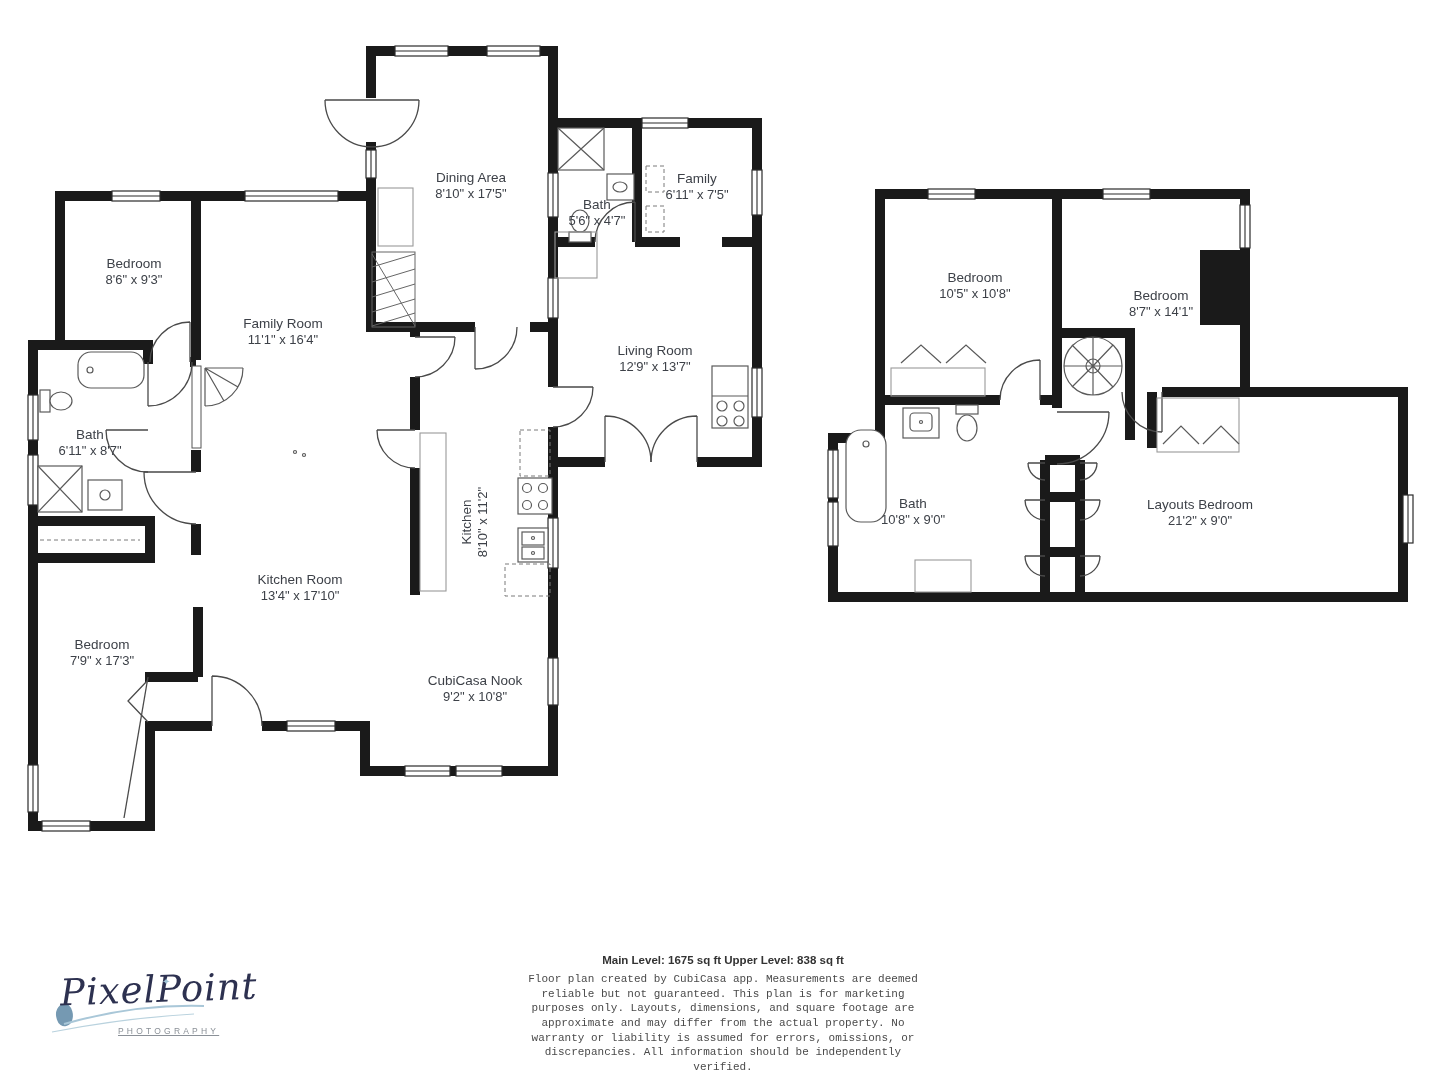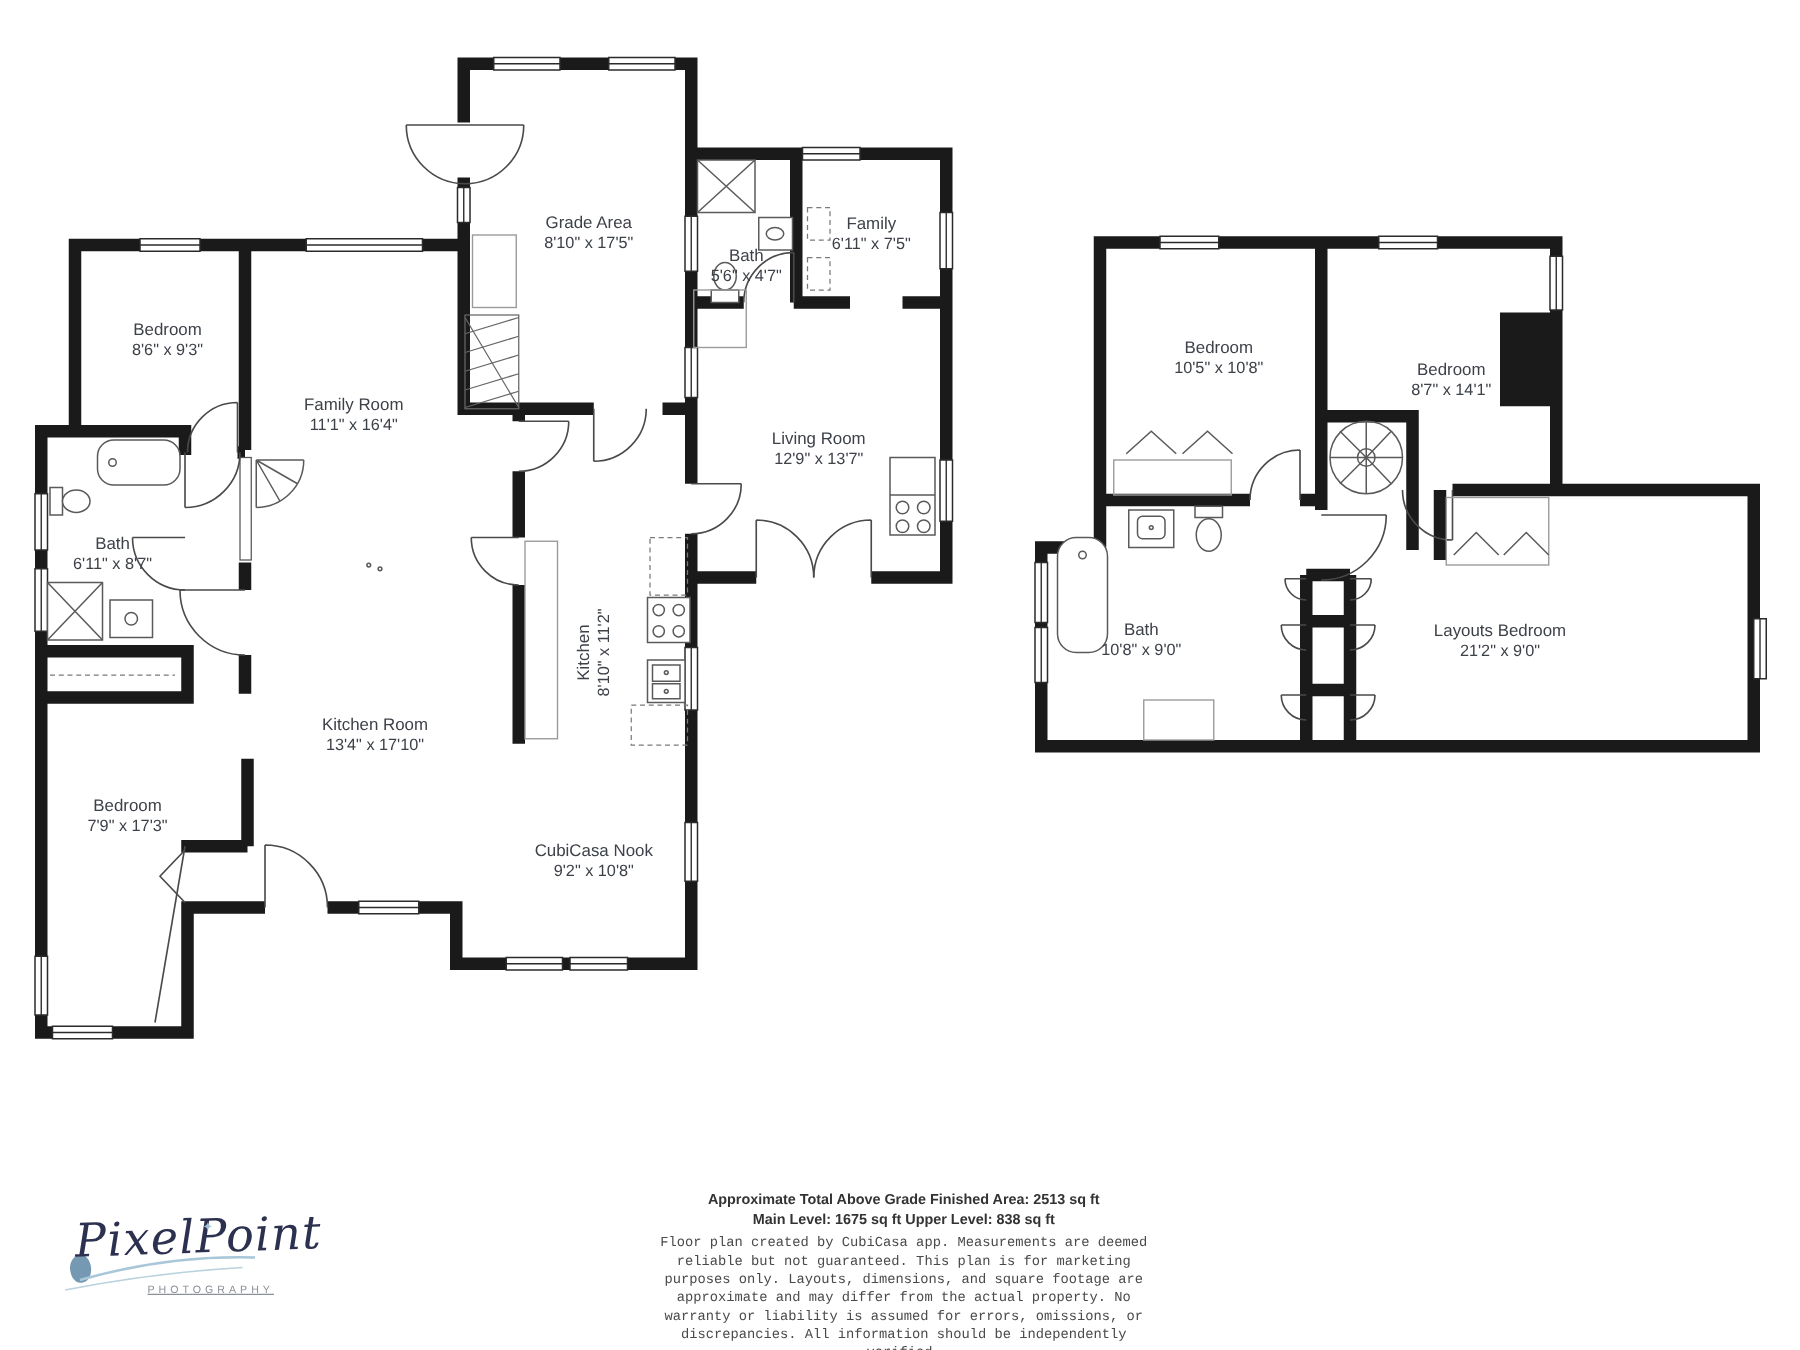--- a/index.html
+++ b/index.html
@@ -279,21 +279,21 @@
 
 <div class="room-label" style="left:134px;top:272px">
   <div class="rn">Bedroom</div>
   <div class="rd">8'6" x 9'3"</div>
 </div>
 <div class="room-label" style="left:283px;top:332px">
   <div class="rn">Family Room</div>
   <div class="rd">11'1" x 16'4"</div>
 </div>
 <div class="room-label" style="left:471px;top:186px">
-  <div class="rn">Grade Area</div>
+  <div class="rn">Dining Area</div>
   <div class="rd">8'10" x 17'5"</div>
 </div>
 <div class="room-label" style="left:597px;top:213px">
   <div class="rn">Bath</div>
   <div class="rd">5'6" x 4'7"</div>
 </div>
 <div class="room-label" style="left:697px;top:187px">
   <div class="rn">Family</div>
   <div class="rd">6'11" x 7'5"</div>
 </div>
@@ -333,21 +333,20 @@
 <div class="room-label" style="left:913px;top:512px">
   <div class="rn">Bath</div>
   <div class="rd">10'8" x 9'0"</div>
 </div>
 <div class="room-label" style="left:1200px;top:513px">
   <div class="rn">Layouts Bedroom</div>
   <div class="rd">21'2" x 9'0"</div>
 </div>
 
 <div class="footer">
-  <div class="f-bold">Approximate Total Above Grade Finished Area: 2513 sq ft</div>
   <div class="f-bold">Main Level: 1675 sq ft  Upper Level: 838 sq ft</div>
   <div class="f-disclaimer">Floor plan created by CubiCasa app. Measurements are deemed reliable but not guaranteed. This plan is for marketing purposes only. Layouts, dimensions, and square footage are approximate and may differ from the actual property. No warranty or liability is assumed for errors, omissions, or discrepancies. All information should be independently verified.</div>
 </div>
 
 <div class="logo">
   <div class="splash"></div>
   <div class="script">PixelPoint</div>
   <div class="sparkle">✦</div>
   <svg class="swooshsvg" width="190" height="90">
     <path d="M20,62 Q90,42 160,44" stroke="#a9c7d8" stroke-width="2" fill="none"></path>

